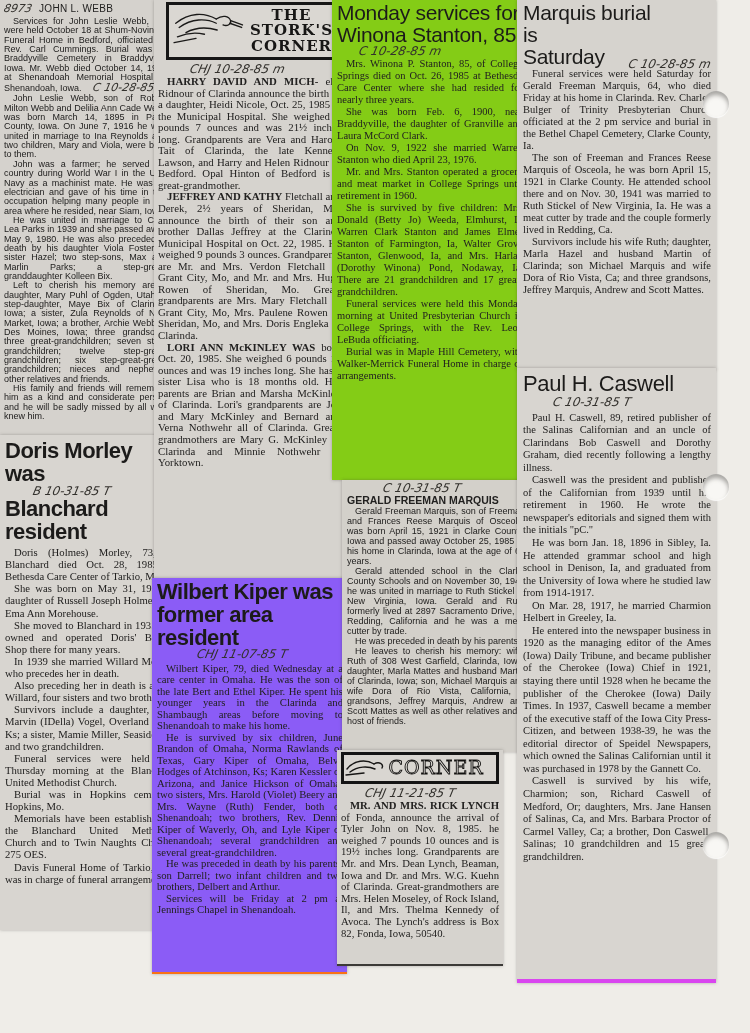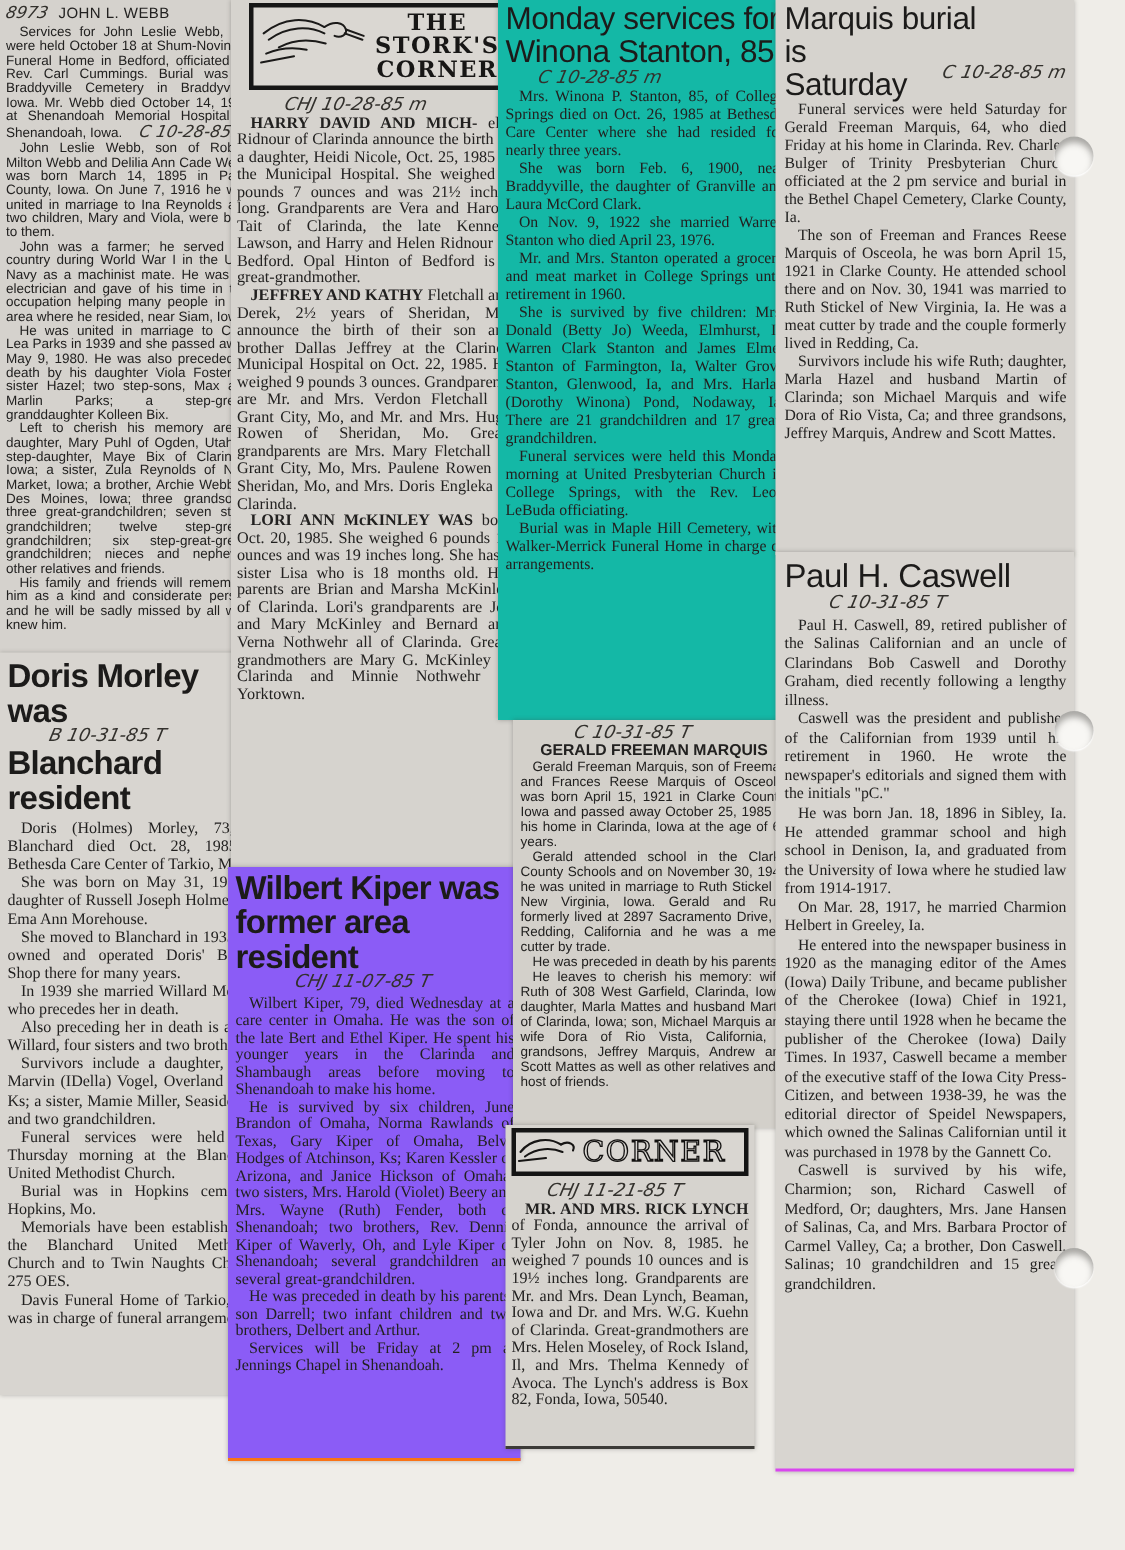--- a/index.html
+++ b/index.html
@@ -38,47 +38,47 @@
                font-size:15px;line-height:15.5px;letter-spacing:1px;color:#171615;}
   #stork-clip .hand{margin:3px 0 1px 32px;}
 
   
   #kiper-clip{left:152px;top:578px;width:186px;height:392px;padding:2px 4px 0 5px;background:#8b5cf6;
               font-size:10.7px;line-height:11.5px;border-bottom:2px solid #f97316;}
   #kiper-clip .hand{margin:-1px 0 0 40px;}
   #kiper-clip .body{margin-top:2px;}
 
   
-  #stanton-clip{left:332px;top:0;width:186px;height:478px;padding:2px 4px 0 5px;background:#14b8a6;
+  #stanton-clip{left:332px;top:0;width:186px;height:478px;padding:2px 4px 0 5px;background:#84cc16;
                 font-size:10.5px;line-height:12px;}
   .hl-med{font-weight:normal;font-size:21px;line-height:22px;letter-spacing:-.3px;}
   #stanton-clip .hand{margin:-1px 0 0 22px;}
 
   
   #gerald-clip{left:342px;top:480px;width:178px;height:270px;padding:2px 5px 0 5px;background:#d3d0ca;
                font-family:"Liberation Sans",sans-serif;font-size:9px;line-height:10px;}
   #gerald-clip .hand{margin:0 0 0 36px;}
-  #gerald-clip .ttl{text-align:center;font-weight:bold;font-size:10.5px;line-height:12px;text-indent:0;}
+  #gerald-clip .ttl{font-weight:bold;font-size:10.5px;line-height:12px;text-indent:0;}
   #gerald-clip p{text-indent:8px;}
 
   
   #corner2-clip{left:337px;top:750px;width:158px;height:212px;padding:2px 4px 0 4px;background:#d6d3ce;
                 font-size:10.7px;line-height:11.6px;border-bottom:2px solid #3c3a37;}
   .corner-box{border:3px solid #141414;height:26px;display:flex;align-items:center;background:#d9d6d1;}
   #corner2-clip .hand{margin:3px 0 1px 24px;}
 
   
   #marquis-clip{left:517px;top:0;width:188px;height:368px;padding:2px 5px 0 6px;background:#d6d3ce;
                 font-size:10.5px;line-height:12px;}
-  #marquis-clip .h2row{display:flex;align-items:center;gap:8px;}
+  #marquis-clip .h2row{display:flex;align-items:flex-end;gap:8px;}
   #marquis-clip .hand{transform:skewX(-12deg) translateY(2px);}
 
   
   #caswell-clip{left:517px;top:368px;width:188px;height:608px;padding:3px 5px 0 6px;background:#d8d5d0;
-                font-size:10.5px;line-height:12.55px;border-bottom:2px solid #d946ef;}
+                font-size:10.5px;line-height:12.55px;border-bottom:4px solid #d946ef;}
   .hl-big2{font-weight:normal;font-size:22px;line-height:26px;letter-spacing:-.3px;}
   #caswell-clip .hand{margin:-2px 0 0 30px;}
   #caswell-clip .body{margin-top:2px;}
 
   
   .hole{position:absolute;left:703px;width:26px;height:26px;border-radius:50%;background:#f8f7f4;
         box-shadow:inset 0 4px 4px rgba(90,88,84,.5),0 1px 1px rgba(255,255,255,.9);}
   #hole-top{top:91px;} #hole-mid{top:474px;} #hole-bot{top:832px;}
 </style>
 </head>

